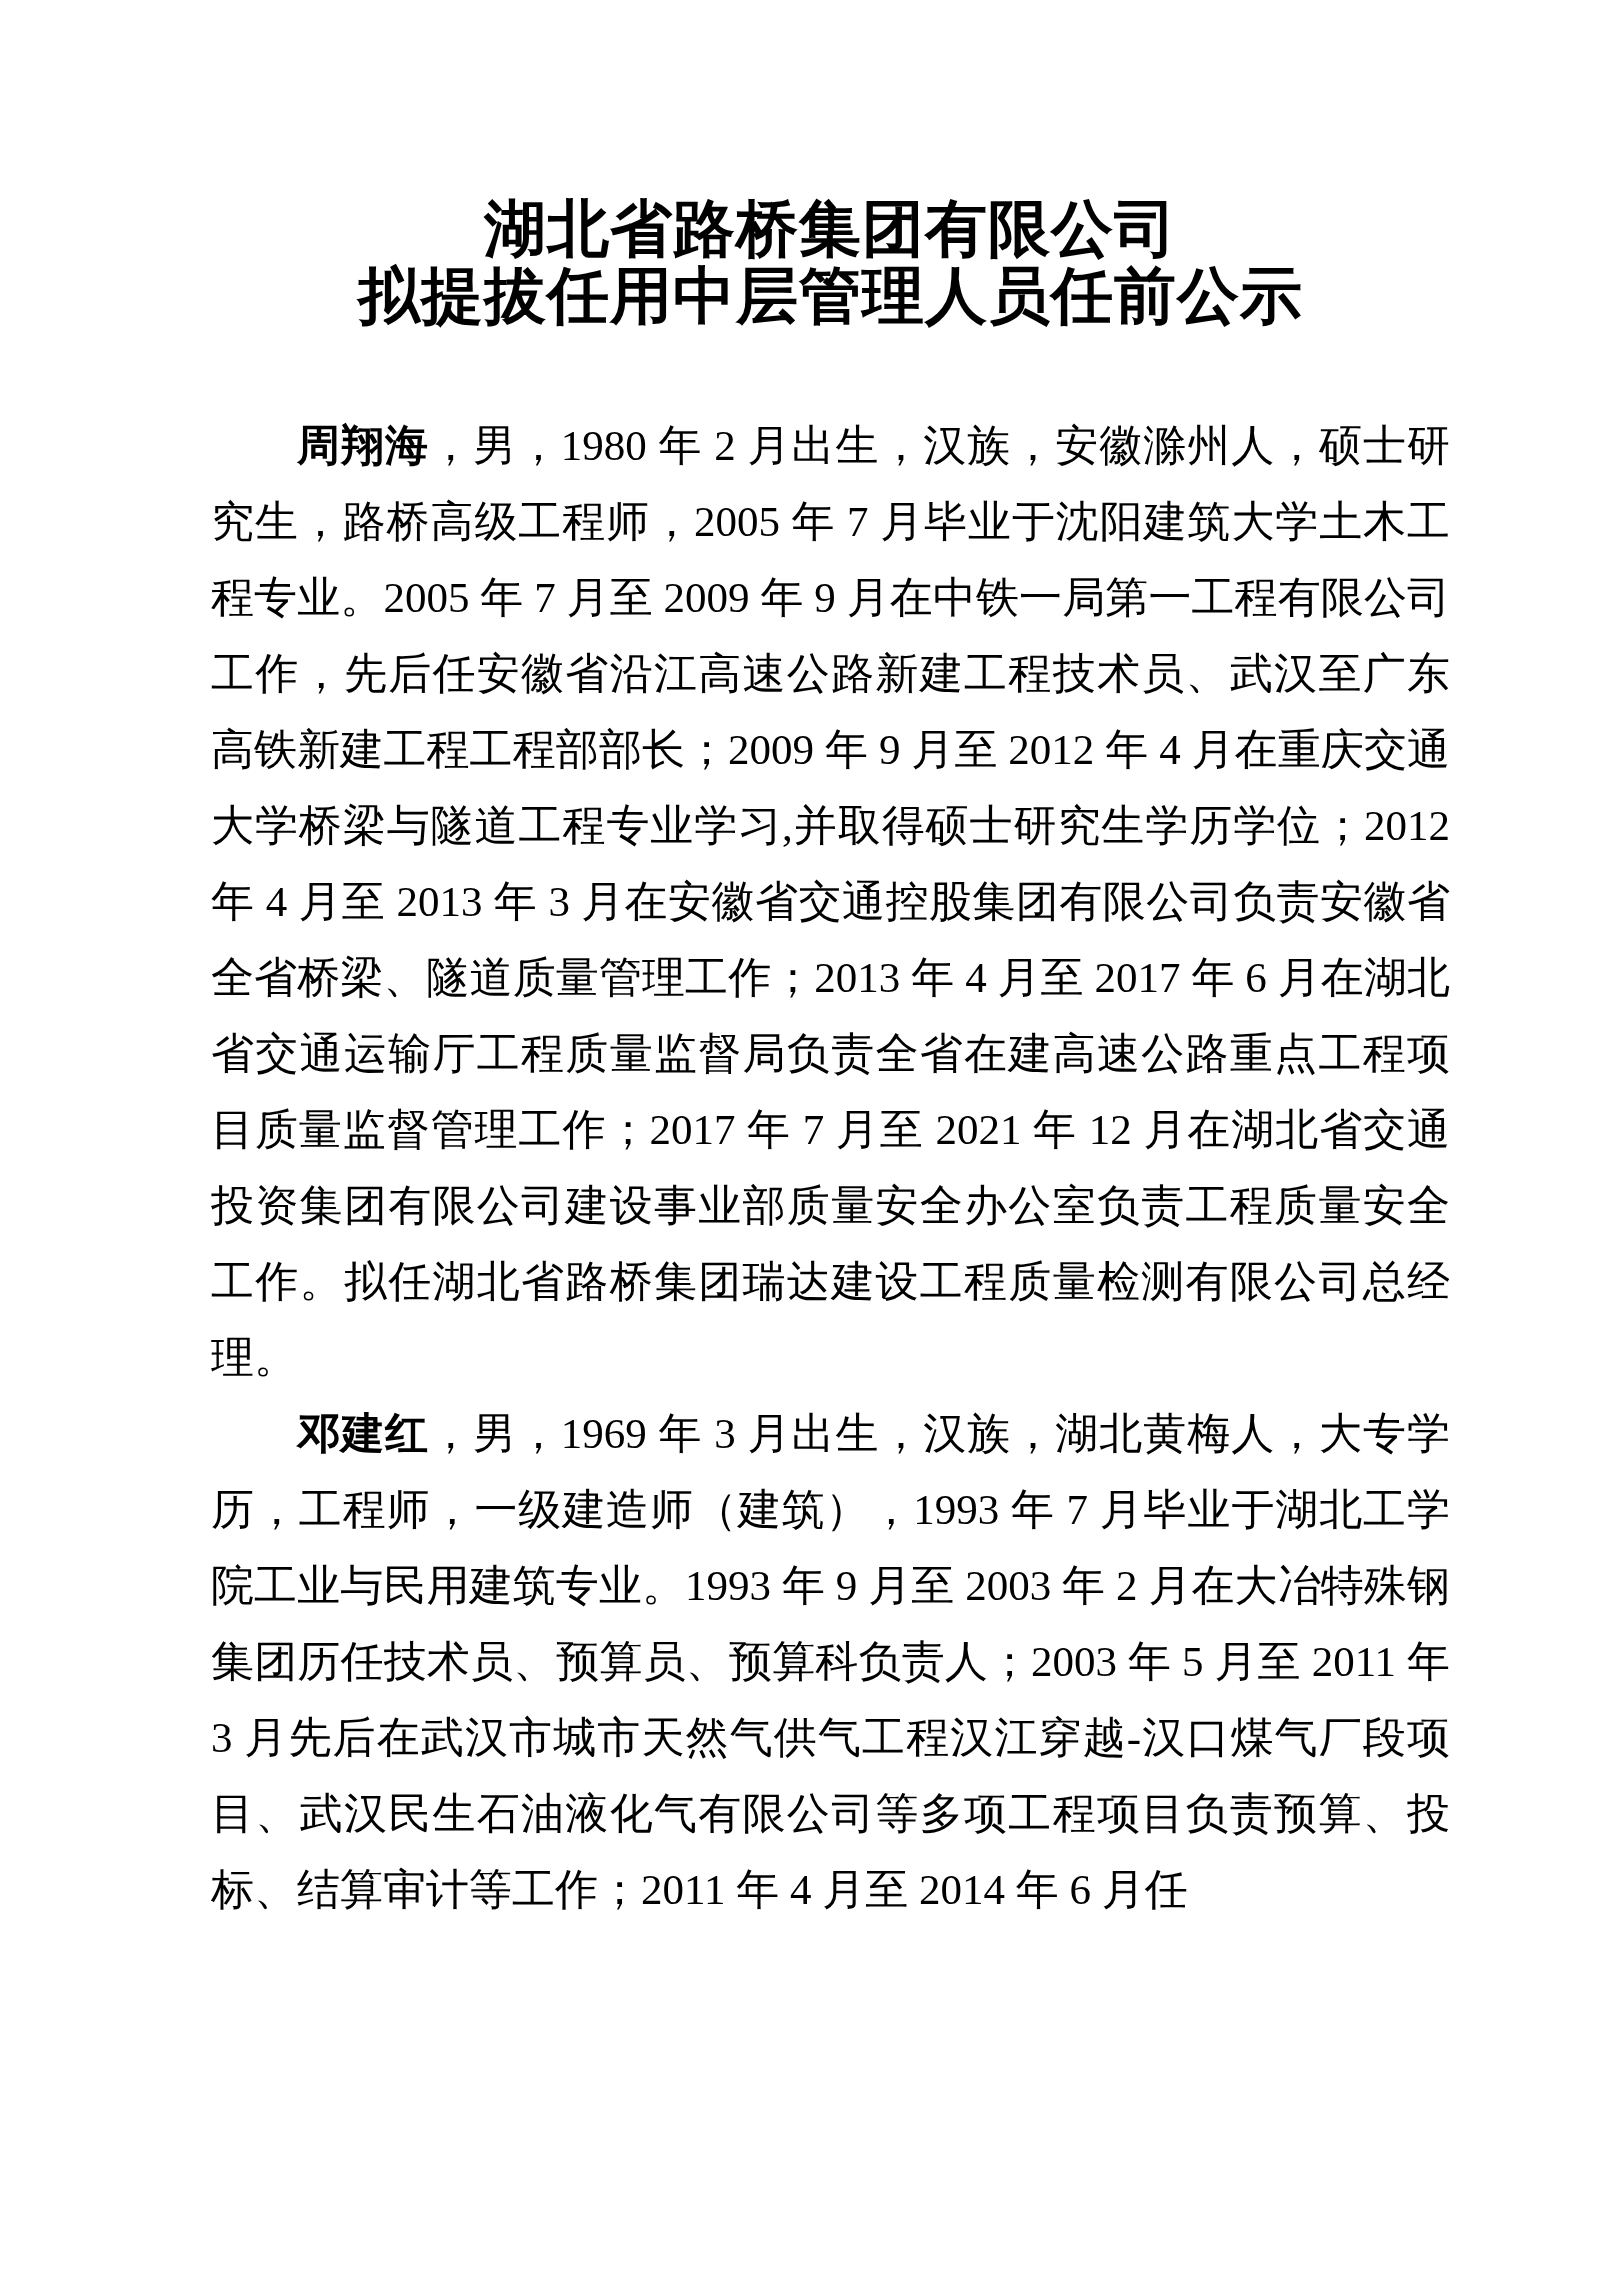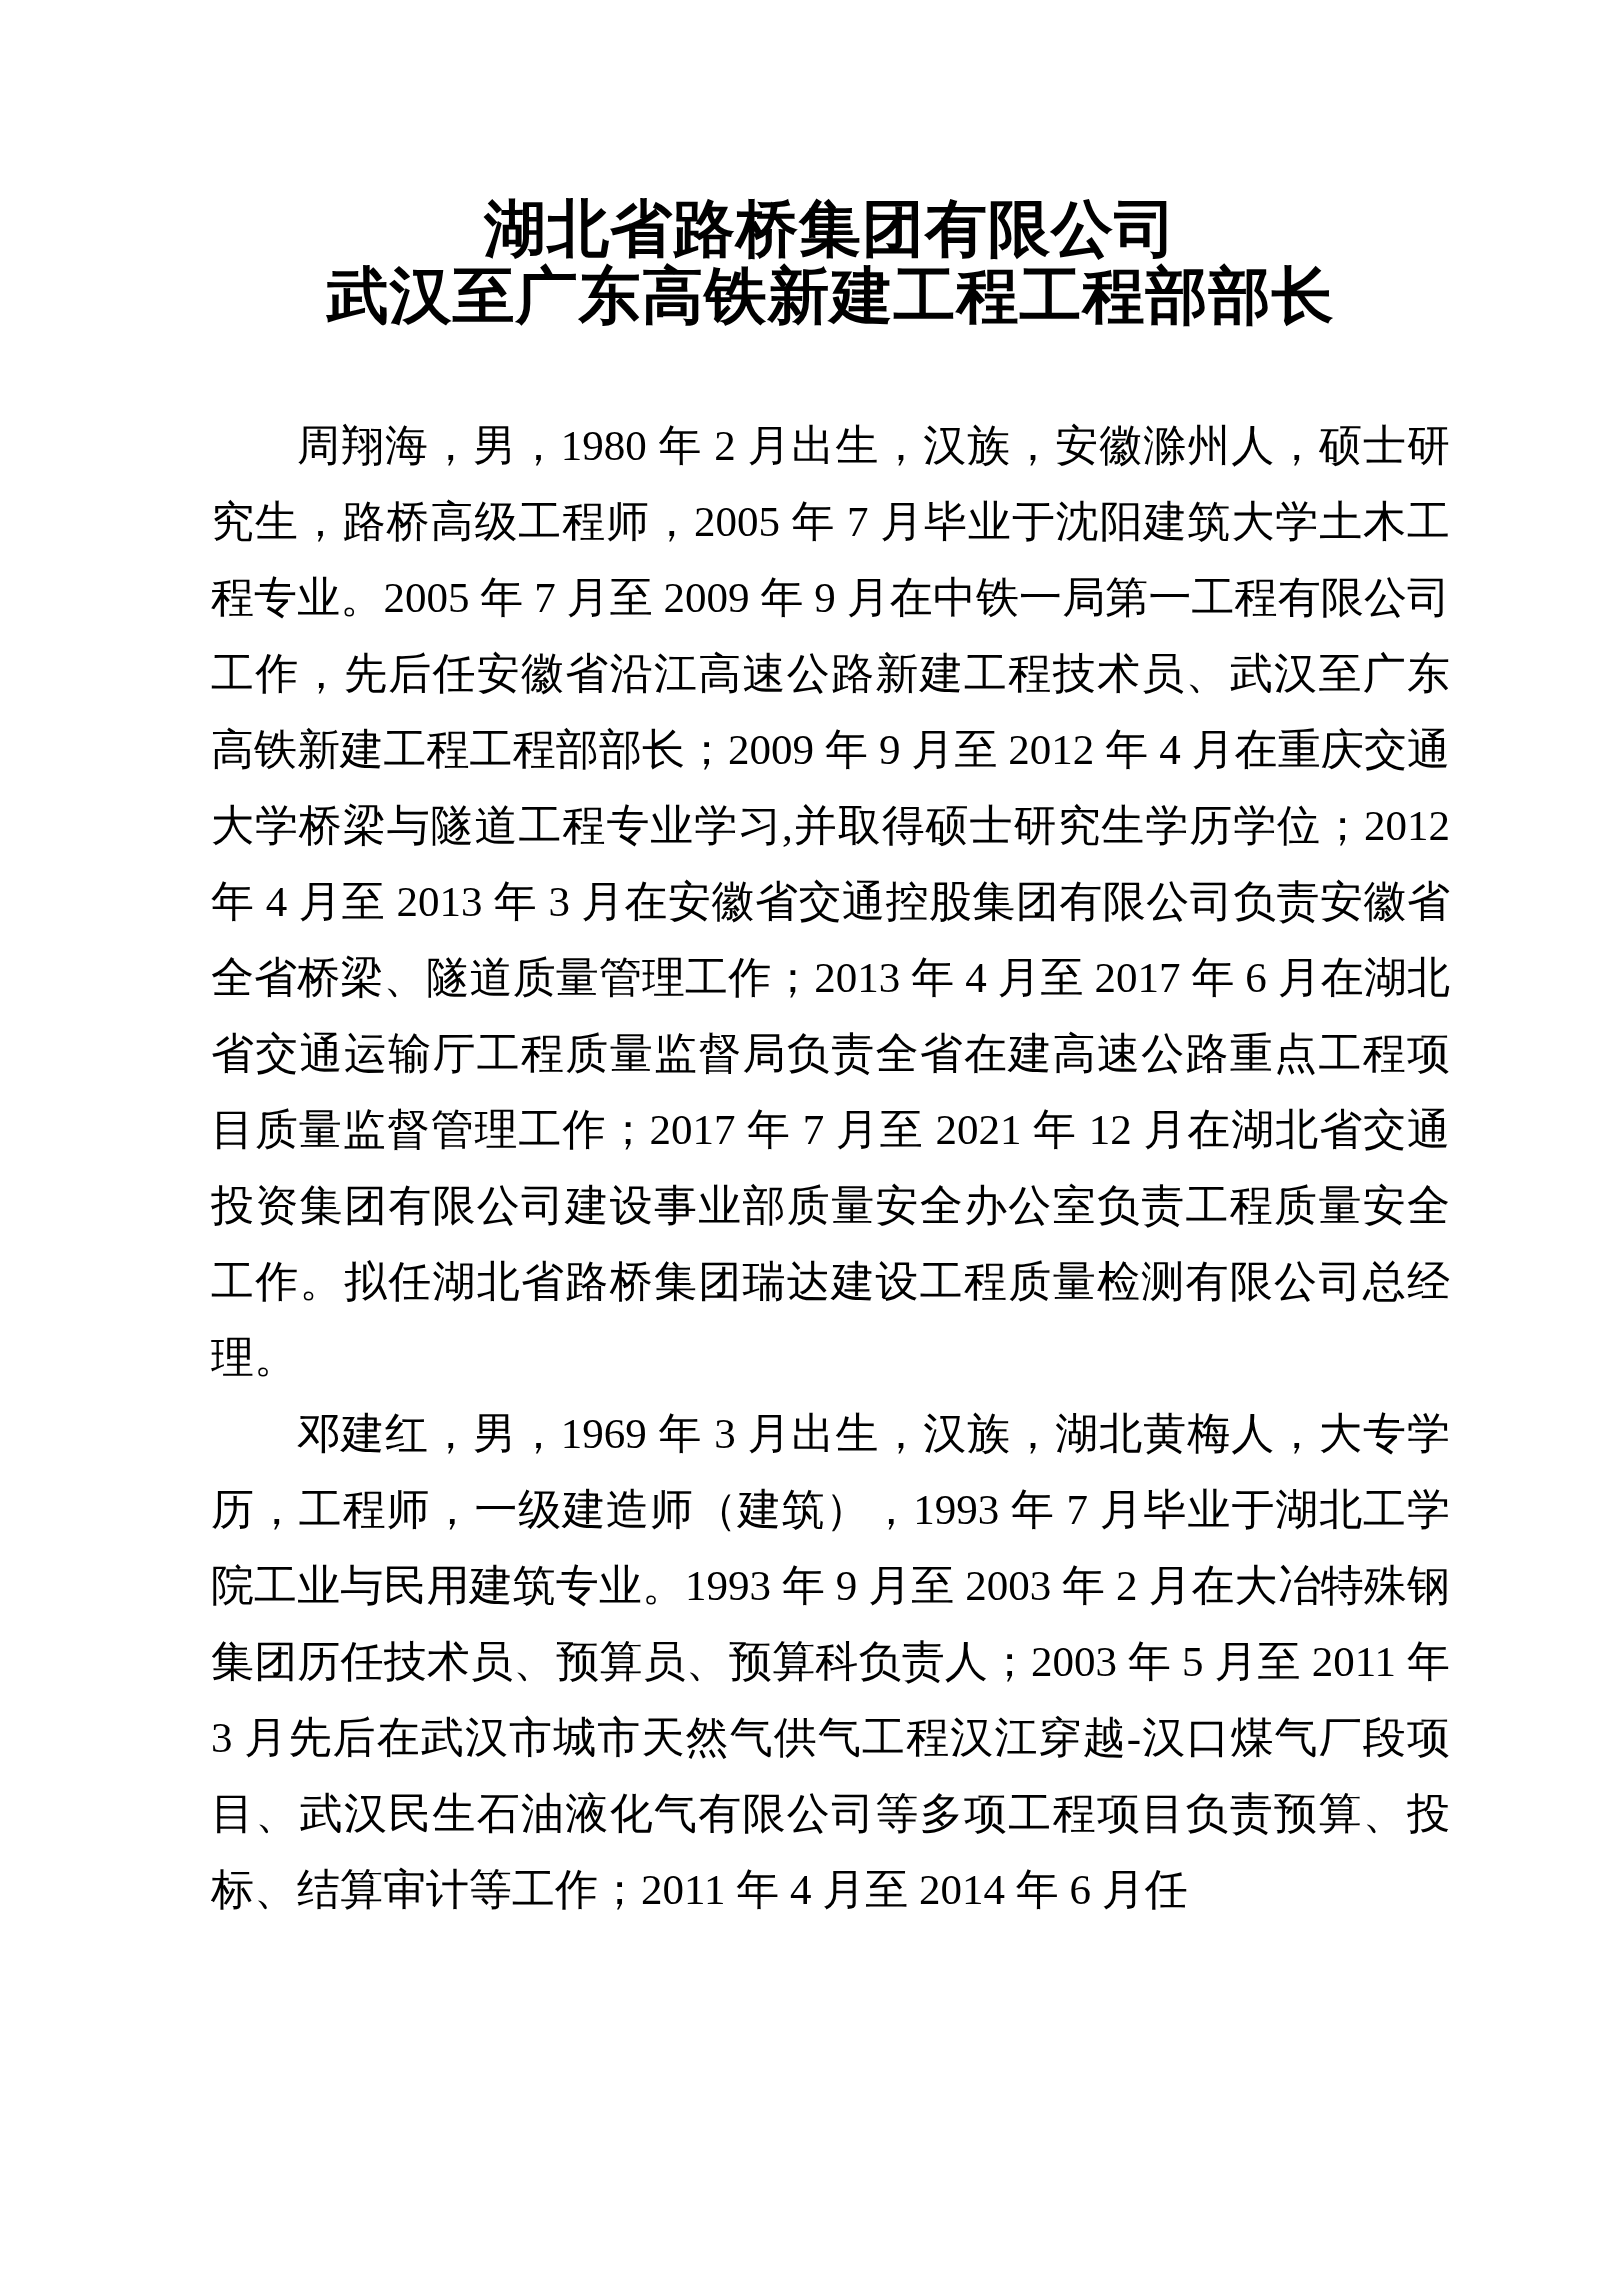--- a/index.html
+++ b/index.html
@@ -38,31 +38,31 @@
     font-size: 43px;
     line-height: 76px;
     text-align: justify;
     text-justify: inter-character;
     text-indent: 86px;
     word-break: normal;
     overflow-wrap: break-word;
     color: #000000;
   }
   .person-name {
-    font-weight: normal;
+    font-weight: bold;
   }
 </style>
 </head>
 <body>
 
 <div class="page">
 
   <h1 class="doc-title">
     <span class="title-line">湖北省路桥集团有限公司</span>
-    <span class="title-line">武汉至广东高铁新建工程工程部部长</span>
+    <span class="title-line">拟提拔任用中层管理人员任前公示</span>
   </h1>
 
   <div class="doc-body">
 
 
     <p class="para"><strong class="person-name">周翔海</strong><span>，男，1980 年 2 月出生，汉族，安徽滁州人，硕士研究生，路桥高级工程师，2005 年 7 月毕业于沈阳建筑大学土木工程专业。2005 年 7 月至 2009 年 9 月在中铁一局第一工程有限公司工作，先后任安徽省沿江高速公路新建工程技术员、武汉至广东高铁新建工程工程部部长；2009 年 9 月至 2012 年 4 月在重庆交通大学桥梁与隧道工程专业学习,并取得硕士研究生学历学位；2012 年 4 月至 2013 年 3 月在安徽省交通控股集团有限公司负责安徽省全省桥梁、隧道质量管理工作；2013 年 4 月至 2017 年 6 月在湖北省交通运输厅工程质量监督局负责全省在建高速公路重点工程项目质量监督管理工作；2017 年 7 月至 2021 年 12 月在湖北省交通投资集团有限公司建设事业部质量安全办公室负责工程质量安全工作。拟任湖北省路桥集团瑞达建设工程质量检测有限公司总经理。</span></p>
 
     <p class="para"><strong class="person-name">邓建红</strong><span>，男，1969 年 3 月出生，汉族，湖北黄梅人，大专学历，工程师，一级建造师（建筑），1993 年 7 月毕业于湖北工学院工业与民用建筑专业。1993 年 9 月至 2003 年 2 月在大冶特殊钢集团历任技术员、预算员、预算科负责人；2003 年 5 月至 2011 年 3 月先后在武汉市城市天然气供气工程汉江穿越-汉口煤气厂段项目、武汉民生石油液化气有限公司等多项工程项目负责预算、投标、结算审计等工作；2011 年 4 月至 2014 年 6 月任</span></p>
 
   </div>

